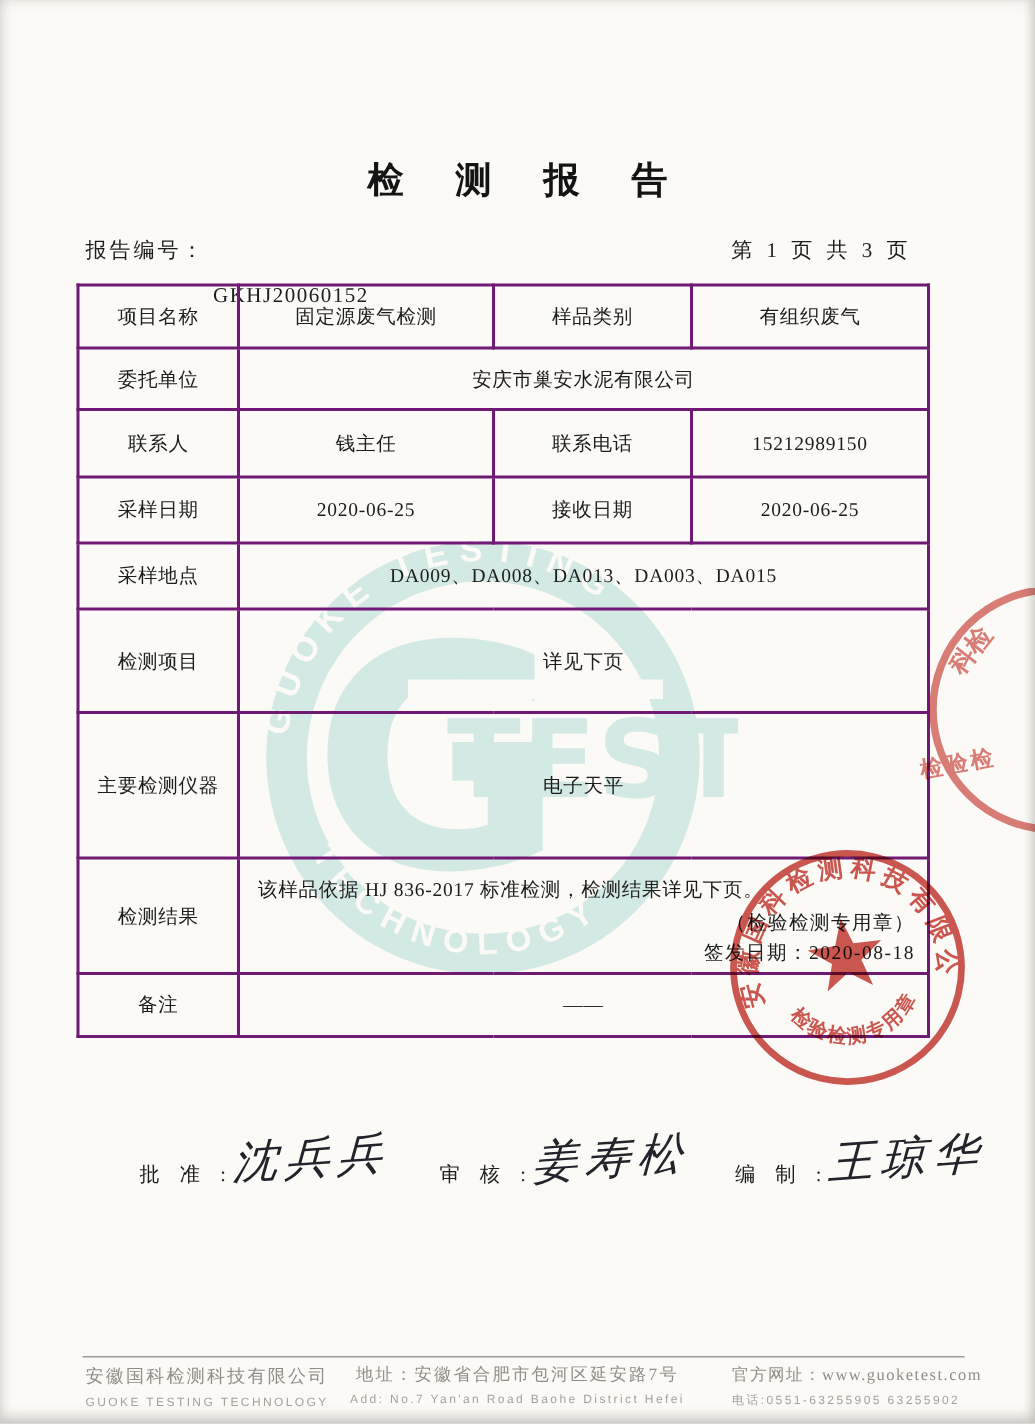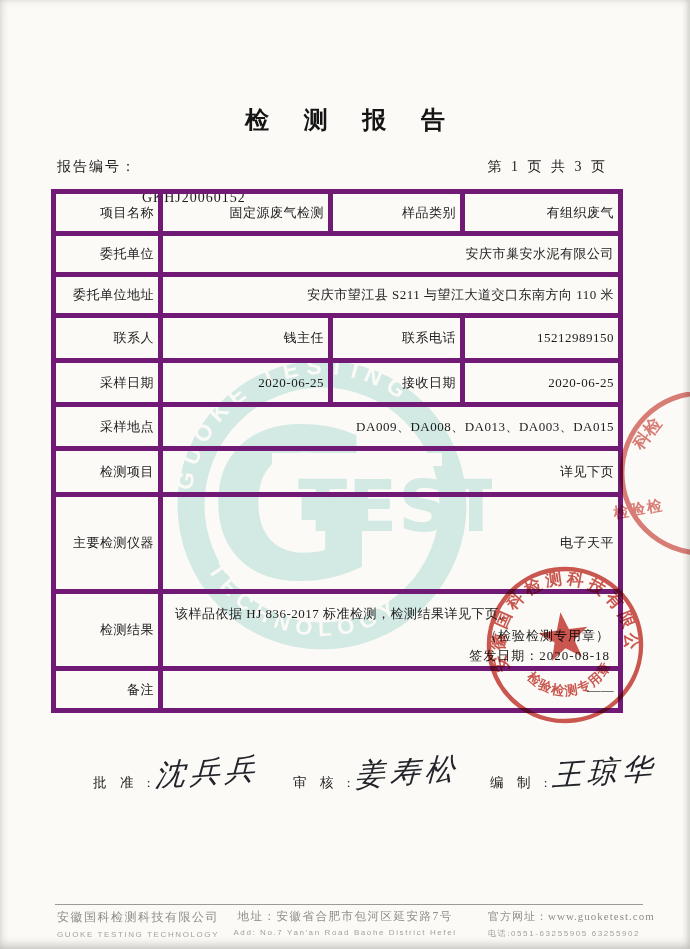--- a/index.html
+++ b/index.html
@@ -18,21 +18,21 @@
   .report-line { position:absolute; top:158px; left:0; width:100%; height:22px; font-size:14px; }
   .report-no-label { position:absolute; left:57px; letter-spacing:2px; }
   .report-no { position:absolute; left:142px; letter-spacing:1px; font-family:"Liberation Serif",serif;margin-top:32px; }
   .page-info { position:absolute; right:82px; letter-spacing:3px;margin-left:48px; }
 
   table.main {
     position:absolute; left:51px; top:189px; width:567px;
     border-collapse:collapse; table-layout:fixed; z-index:2; background:transparent;
   }
   table.main td {
-    border:5px solid #701a75; font-size:13px; text-align:right;
+    border:2px solid #701a75; font-size:13px; text-align:center;
     vertical-align:middle; letter-spacing:.5px; padding:2px 4px; background:transparent;
   }
   td.lbl { letter-spacing:1px; }
   td.val-left { text-align:left; padding-left:12px; }
   td.result-cell { position:relative; vertical-align:top; text-align:left; padding:0; }
   .result-main { position:absolute; top:11px; left:12px; letter-spacing:.5px; }
   .seal-note { position:absolute; top:33px; right:8px; letter-spacing:1px; }
   .issue-date { position:absolute; top:53px; right:8px; letter-spacing:1px; }
 
   .sig-row { position:absolute; top:750px; left:0; width:100%; height:70px; z-index:2;margin-left:38px; }
@@ -101,41 +101,37 @@
         <tr style="height:42px">
       <td class="lbl">项目名称</td>
       <td>固定源废气检测</td>
       <td class="lbl">样品类别</td>
       <td>有组织废气</td>
     </tr>
     <tr style="height:41px">
       <td class="lbl">委托单位</td>
       <td colspan="3">安庆市巢安水泥有限公司</td>
     </tr>
-    <tr style="height:41px">
-      <td class="lbl">委托单位地址</td>
-      <td colspan="3">安庆市望江县 S211 与望江大道交口东南方向 110 米</td>
-    </tr>
     <tr style="height:45px">
       <td class="lbl">联系人</td>
       <td>钱主任</td>
       <td class="lbl">联系电话</td>
       <td>15212989150</td>
     </tr>
     <tr style="height:44px">
       <td class="lbl">采样日期</td>
       <td>2020-06-25</td>
       <td class="lbl">接收日期</td>
       <td>2020-06-25</td>
     </tr>
     <tr style="height:44px">
       <td class="lbl">采样地点</td>
       <td colspan="3">DA009、DA008、DA013、DA003、DA015</td>
     </tr>
-    <tr style="height:46px">
+    <tr style="height:69px">
       <td class="lbl">检测项目</td>
       <td colspan="3">详见下页</td>
     </tr>
     <tr style="height:97px">
       <td class="lbl">主要检测仪器</td>
       <td colspan="3" class="val-left">电子天平</td>
     </tr>
     <tr style="height:77px">
       <td class="lbl">检测结果</td>
       <td colspan="3" class="result-cell">

